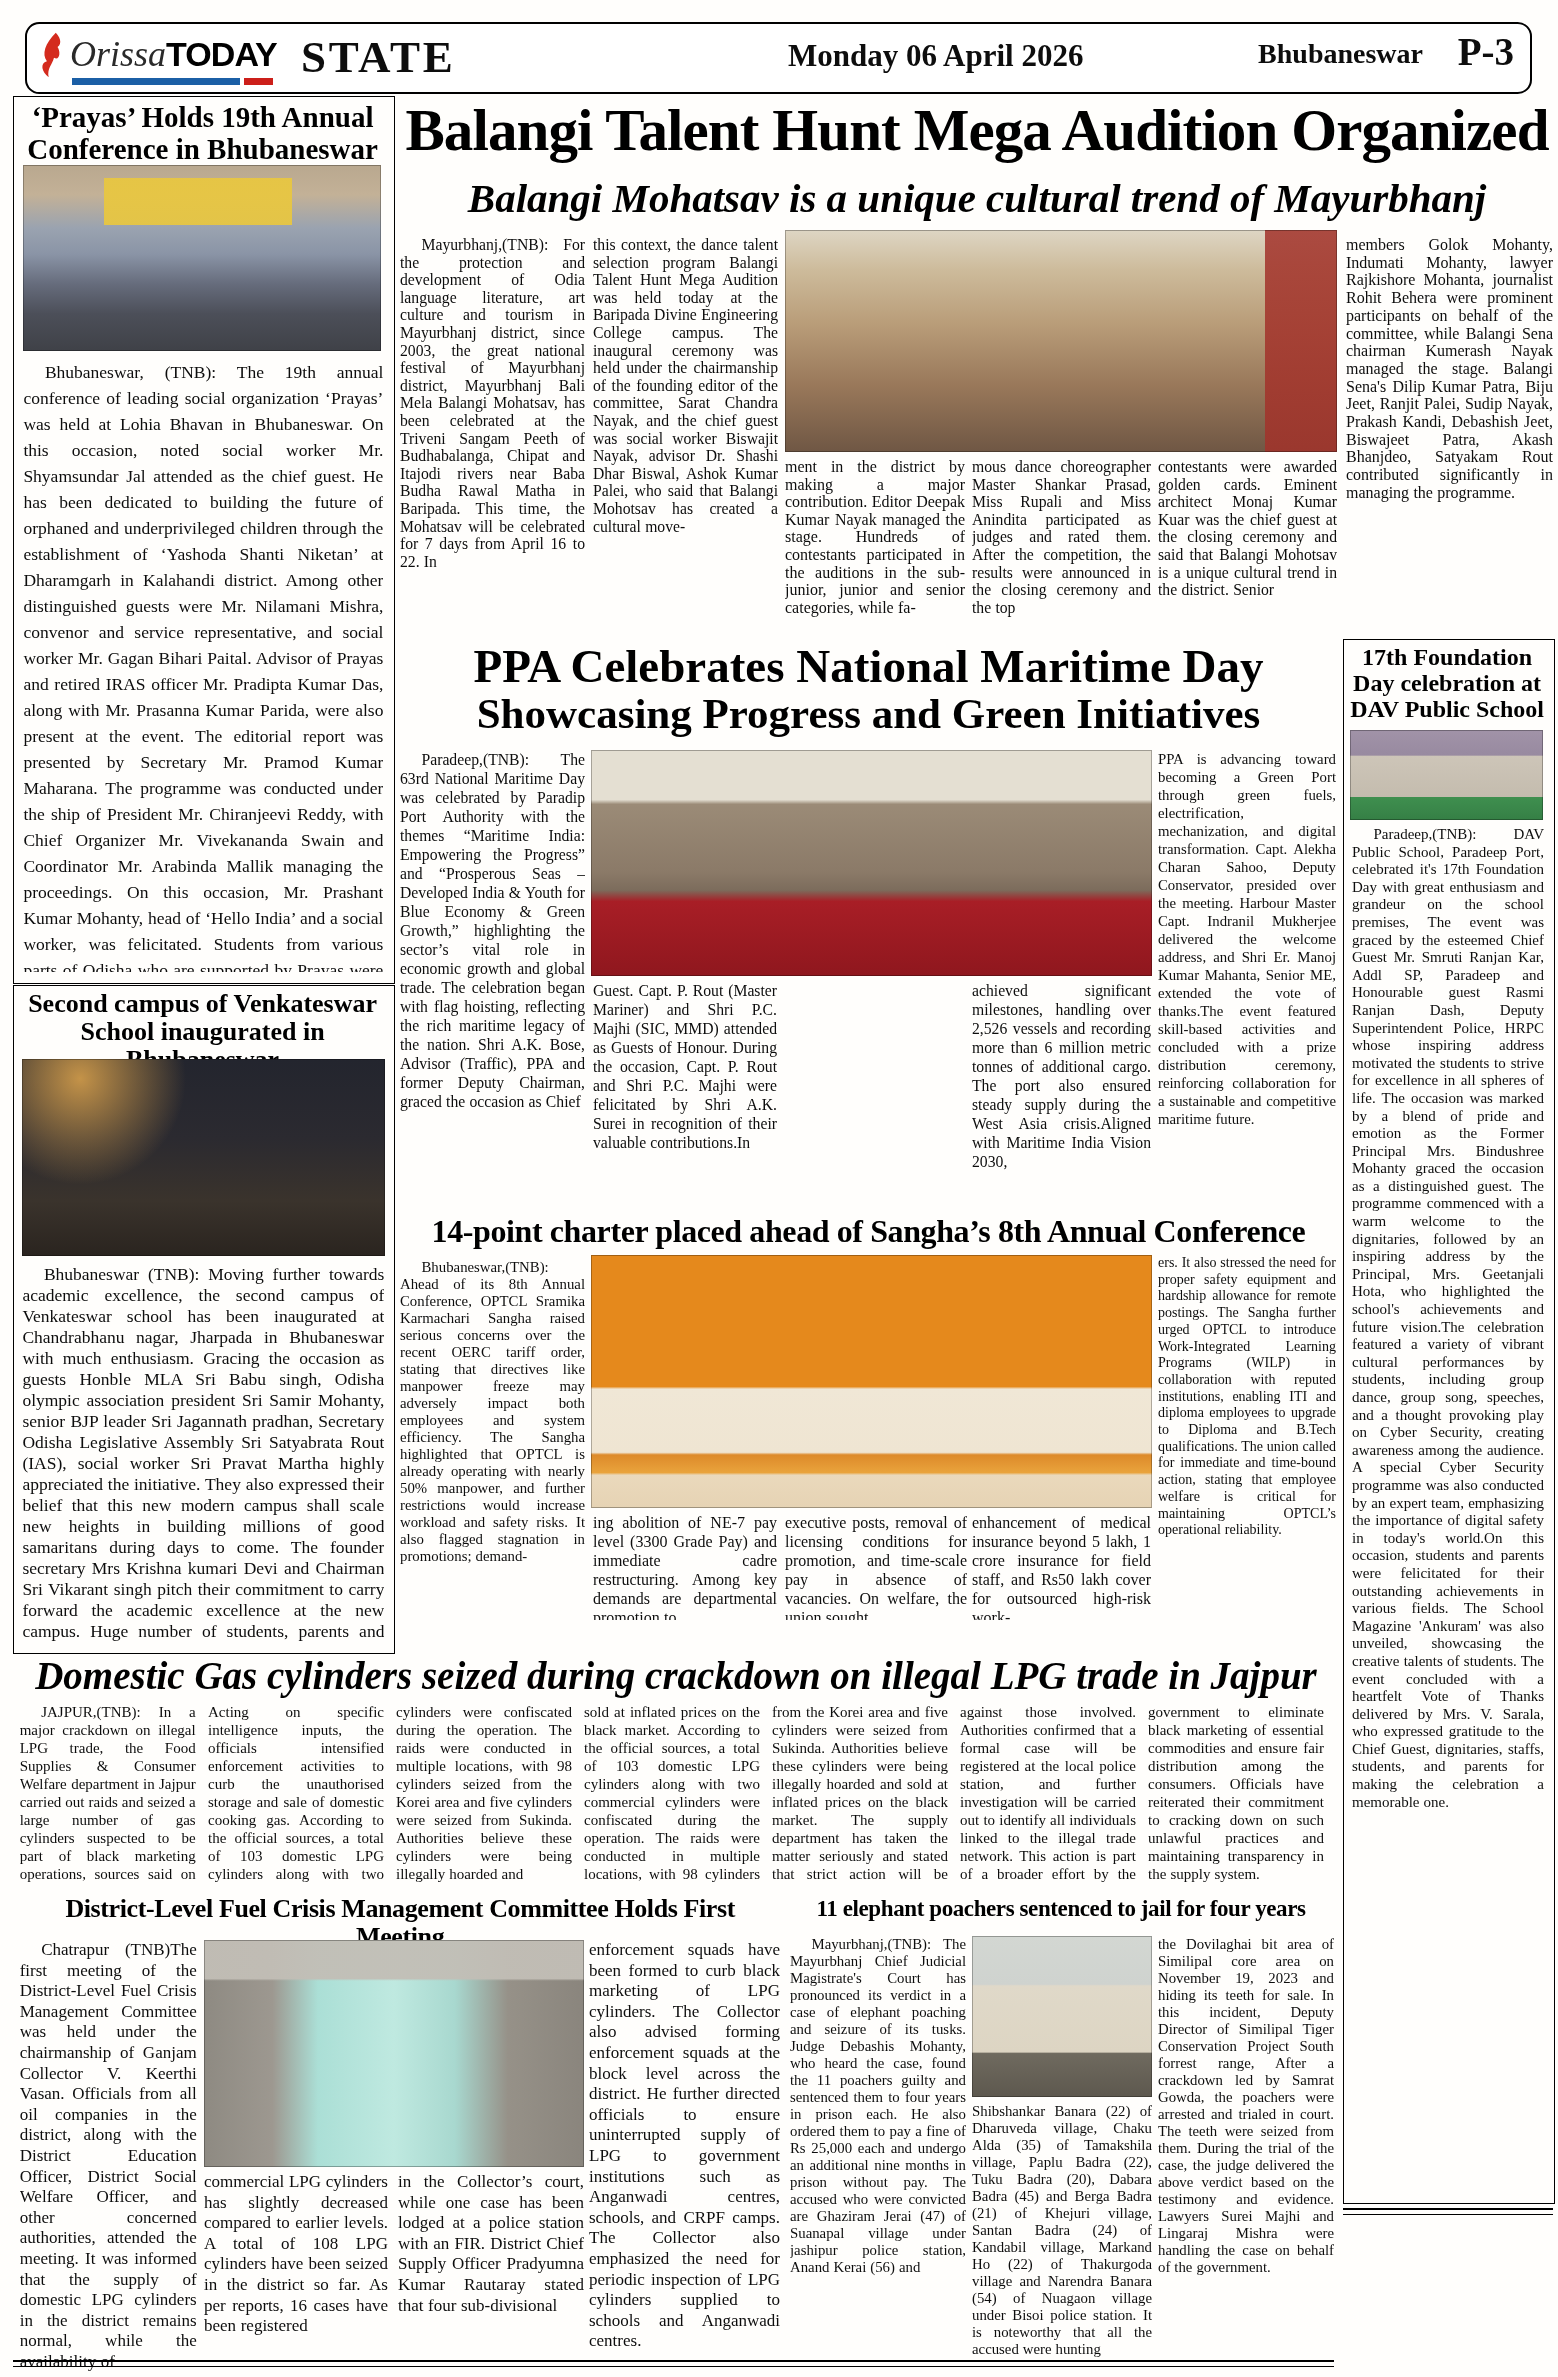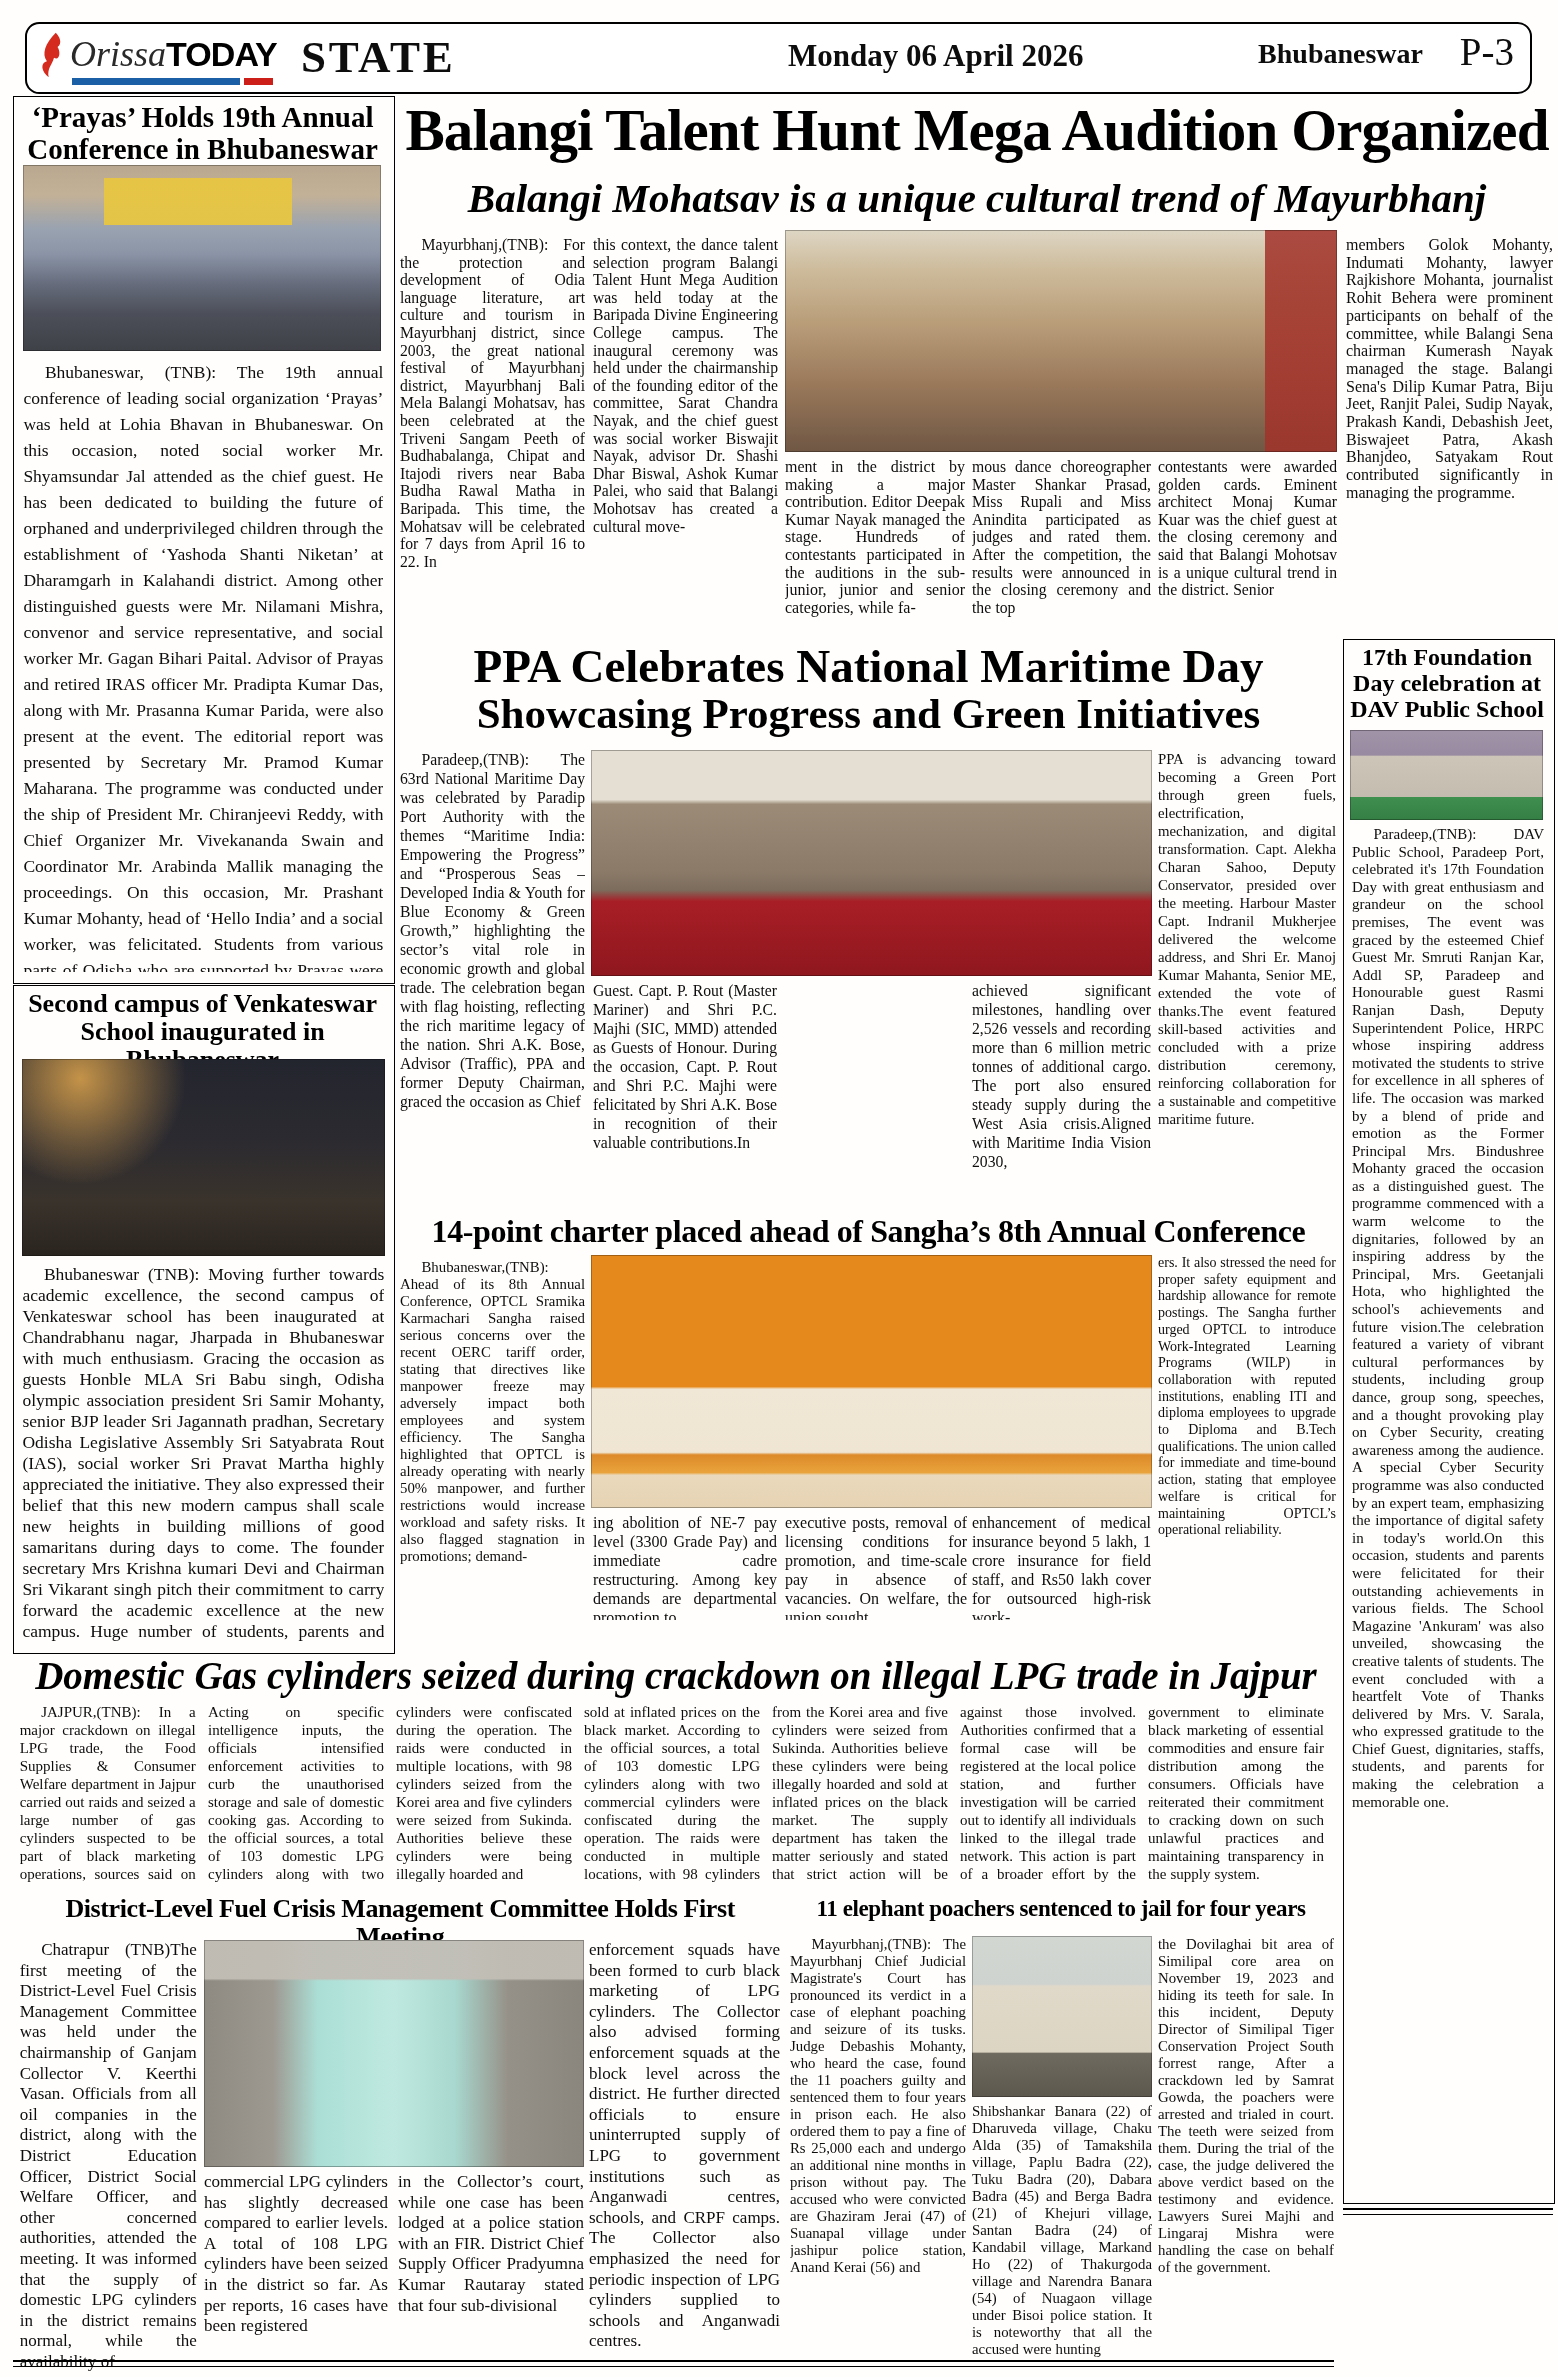--- a/index.html
+++ b/index.html
@@ -15,21 +15,21 @@
 
   
   #masthead{left:25px;top:21.5px;width:1503px;height:68px;border:2.7px solid #000;border-radius:14.3px;background:#fff;}
   #logo-script{font-style:italic;font-size:36px;color:#2a2a2a;font-family:"Liberation Serif",serif;}
   #logo-bold{font-family:"Liberation Sans","DejaVu Sans",sans-serif;font-weight:900;font-size:34px;color:#000;letter-spacing:-0.9px;}
   #logo-bar{position:absolute;left:45px;top:54px;width:168px;height:7.2px;background:#1b5fa6;}
   #logo-tag{position:absolute;left:217px;top:54px;width:29px;height:7.2px;background:#cc1f1a;}
   #mast-state{position:absolute;left:274px;top:7.2px;font-size:45px;font-weight:bold;letter-spacing:2.7px;}
   #mast-date{position:absolute;left:761px;top:14.3px;font-size:31px;font-weight:bold;}
   #mast-city{position:absolute;right:107px;top:14.3px;font-size:28px;font-weight:bold;}
-  #mast-page{position:absolute;right:16px;top:5.4px;font-size:39px;font-weight:normal;}
+  #mast-page{position:absolute;right:16px;top:5.4px;font-size:39px;font-weight:bold;}
 
   
   #ph-prayas{background:
     linear-gradient(90deg,rgba(233,199,63,.92),rgba(233,199,63,.92)) 81px 12.5px/188px 47px no-repeat,
     linear-gradient(180deg,#b9a88f 0%,#c3b197 16%,#9aa3b0 34%,#8a94a6 48%,#666c7c 64%,#4c4f59 80%,#3f4147 100%);}
   #ph-balangi{background:
     linear-gradient(90deg,rgba(162,50,42,.85),rgba(162,50,42,.85)) right 0 top 0/72px 100% no-repeat,
     linear-gradient(180deg,#ded6c4 0%,#cdbb9b 18%,#b99d79 42%,#99785a 70%,#6f5744 100%);}
   #ph-maritime{background:
     linear-gradient(180deg,#e4dfd2 0%,#e4dfd2 22%,#9b8b77 24%,#8b7a68 54%,#7c6c5c 62%,#a81e26 67%,#8f171e 100%);}
@@ -85,21 +85,21 @@
   <div class="abs col" style="left:593px;top:236px;width:185px;height:369px;font-size:15.7px;line-height:17.6px">this context, the dance talent selection program Balangi Talent Hunt Mega Audition was held today at the Baripada Divine Engineering College campus. The inaugural ceremony was held under the chairmanship of the founding editor of the committee, Sarat Chandra Nayak, and the chief guest was social worker Biswajit Nayak, advisor Dr. Shashi Dhar Biswal, Ashok Kumar Palei, who said that Balangi Mohotsav has created a cultural move-</div>
   <div class="abs col" style="left:785px;top:458px;width:180px;height:179px;font-size:16px;line-height:17.6px">ment in the district by making a major contribution. Editor Deepak Kumar Nayak managed the stage. Hundreds of contestants participated in the auditions in the sub-junior, junior and senior categories, while fa-</div>
   <div class="abs col" style="left:972px;top:458px;width:179px;height:179px;font-size:15.7px;line-height:17.6px">mous dance choreographer Master Shankar Prasad, Miss Rupali and Miss Anindita participated as judges and rated them. After the competition, the results were announced in the closing ceremony and the top</div>
   <div class="abs col" style="left:1158px;top:458px;width:179px;height:179px;font-size:15.7px;line-height:17.6px">contestants were awarded golden cards. Eminent architect Monaj Kumar Kuar was the chief guest at the closing ceremony and said that Balangi Mohotsav is a unique cultural trend in the district. Senior</div>
   <div class="abs col" style="left:1346px;top:236px;width:207px;height:401px;font-size:16px;line-height:17.7px">members Golok Mohanty, Indumati Mohanty, lawyer Rajkishore Mohanta, journalist Rohit Behera were prominent participants on behalf of the committee, while Balangi Sena chairman Kumerash Nayak managed the stage. Balangi Sena's Dilip Kumar Patra, Biju Jeet, Ranjit Palei, Sudip Nayak, Prakash Kandi, Debashish Jeet, Biswajeet Patra, Akash Bhanjdeo, Satyakam Rout contributed significantly in managing the programme.</div>
 
   <div class="abs hl" style="left:401px;top:641px;width:935px;font-size:47px">PPA Celebrates National Maritime Day</div>
   <div class="abs hl" style="left:401px;top:691px;width:935px;font-size:43px">Showcasing Progress and Green Initiatives</div>
   <div class="abs col lead" style="left:400px;top:750px;width:185px;height:460px;font-size:15.7px;line-height:19px">Paradeep,(TNB): The 63rd National Maritime Day was celebrated by Paradip Port Authority with the themes “Maritime India: Empowering the Progress” and “Prosperous Seas – Developed India &amp; Youth for Blue Economy &amp; Green Growth,” highlighting the sector’s vital role in economic growth and global trade. The celebration began with flag hoisting, reflecting the rich maritime legacy of the nation. Shri A.K. Bose, Advisor (Traffic), PPA and former Deputy Chairman, graced the occasion as Chief</div>
   <div class="photo" id="ph-maritime" style="left:591px;top:750px;width:561px;height:226px"></div>
-  <div class="abs col" style="left:593px;top:981px;width:184px;height:229px;font-size:15.7px;line-height:19px">Guest. Capt. P. Rout (Master Mariner) and Shri P.C. Majhi (SIC, MMD) attended as Guests of Honour. During the occasion, Capt. P. Rout and Shri P.C. Majhi were felicitated by Shri A.K. Bose in recognition of their valuable contributions.In</div>
+  <div class="abs col" style="left:593px;top:981px;width:184px;height:229px;font-size:15.7px;line-height:19px">Guest. Capt. P. Rout (Master Mariner) and Shri P.C. Majhi (SIC, MMD) attended as Guests of Honour. During the occasion, Capt. P. Rout and Shri P.C. Majhi were felicitated by Shri A.K. Surei in recognition of their valuable contributions.In</div>
   <div class="abs col" style="left:972px;top:981px;width:179px;height:229px;font-size:15.7px;line-height:19px">achieved significant milestones, handling over 2,526 vessels and recording more than 6 million metric tonnes of additional cargo. The port also ensured steady supply during the West Asia crisis.Aligned with Maritime India Vision 2030,</div>
   <div class="abs col" style="left:1158px;top:750px;width:178px;height:460px;font-size:14.8px;line-height:18px">PPA is advancing toward becoming a Green Port through green fuels, electrification, mechanization, and digital transformation. Capt. Alekha Charan Sahoo, Deputy Conservator, presided over the meeting. Harbour Master Capt. Indranil Mukherjee delivered the welcome address, and Shri Er. Manoj Kumar Mahanta, Senior ME, extended the vote of thanks.The event featured skill-based activities and concluded with a prize distribution ceremony, reinforcing collaboration for a sustainable and competitive maritime future.</div>
 
   <div class="abs hl" style="left:401px;top:1214px;width:935px;font-size:32px;letter-spacing:-0.4px">14-point charter placed ahead of Sangha’s 8th Annual Conference</div>
   <div class="abs col lead" style="left:400px;top:1259px;width:185px;height:362px;font-size:14.8px;line-height:17px">Bhubaneswar,(TNB): Ahead of its 8th Annual Conference, OPTCL Sramika Karmachari Sangha raised serious concerns over the recent OERC tariff order, stating that directives like manpower freeze may adversely impact both employees and system efficiency. The Sangha highlighted that OPTCL is already operating with nearly 50% manpower, and further restrictions would increase workload and safety risks. It also flagged stagnation in promotions; demand-</div>
   <div class="photo" id="ph-optcl" style="left:591px;top:1255px;width:561px;height:253px"></div>
   <div class="abs col" style="left:593px;top:1513px;width:184px;height:107px;font-size:16px;line-height:19px">ing abolition of NE-7 pay level (3300 Grade Pay) and immediate cadre restructuring. Among key demands are departmental promotion to</div>
   <div class="abs col" style="left:785px;top:1513px;width:182px;height:107px;font-size:16px;line-height:19px">executive posts, removal of licensing conditions for promotion, and time-scale pay in absence of vacancies. On welfare, the union sought</div>
   <div class="abs col" style="left:972px;top:1513px;width:179px;height:107px;font-size:16px;line-height:19px">enhancement of medical insurance beyond 5 lakh, 1 crore insurance for field staff, and Rs50 lakh cover for outsourced high-risk work-</div>
   <div class="abs col" style="left:1158px;top:1255px;width:178px;height:365px;font-size:14px;line-height:16.7px">ers. It also stressed the need for proper safety equipment and hardship allowance for remote postings. The Sangha further urged OPTCL to introduce Work-Integrated Learning Programs (WILP) in collaboration with reputed institutions, enabling ITI and diploma employees to upgrade to Diploma and B.Tech qualifications. The union called for immediate and time-bound action, stating that employee welfare is critical for maintaining OPTCL’s operational reliability.</div>

